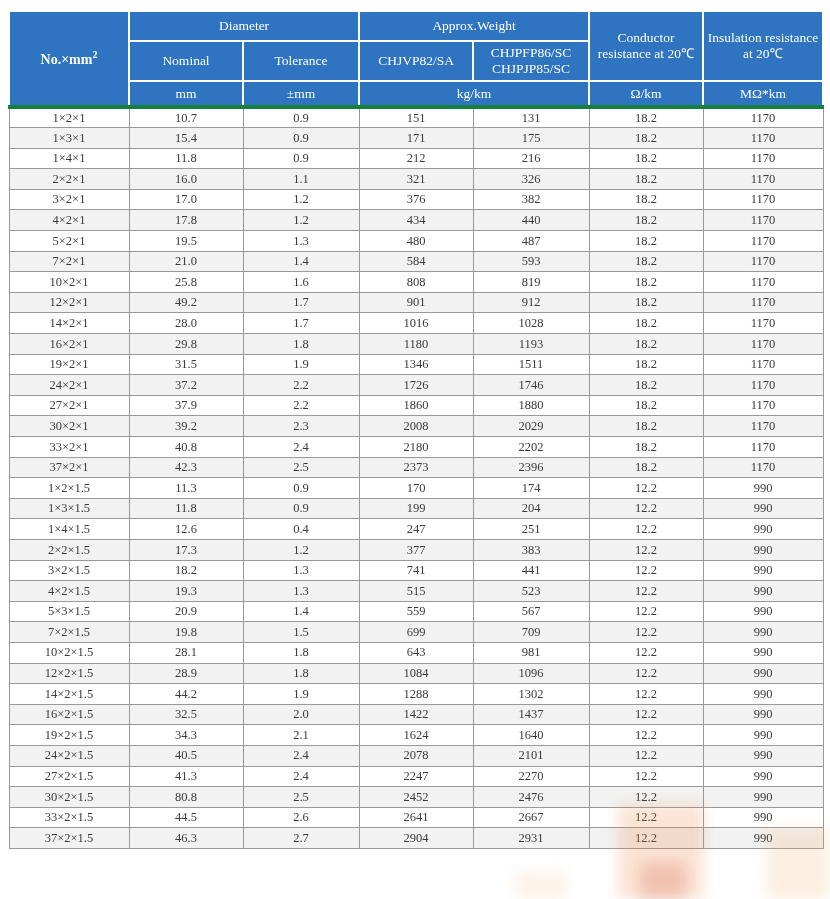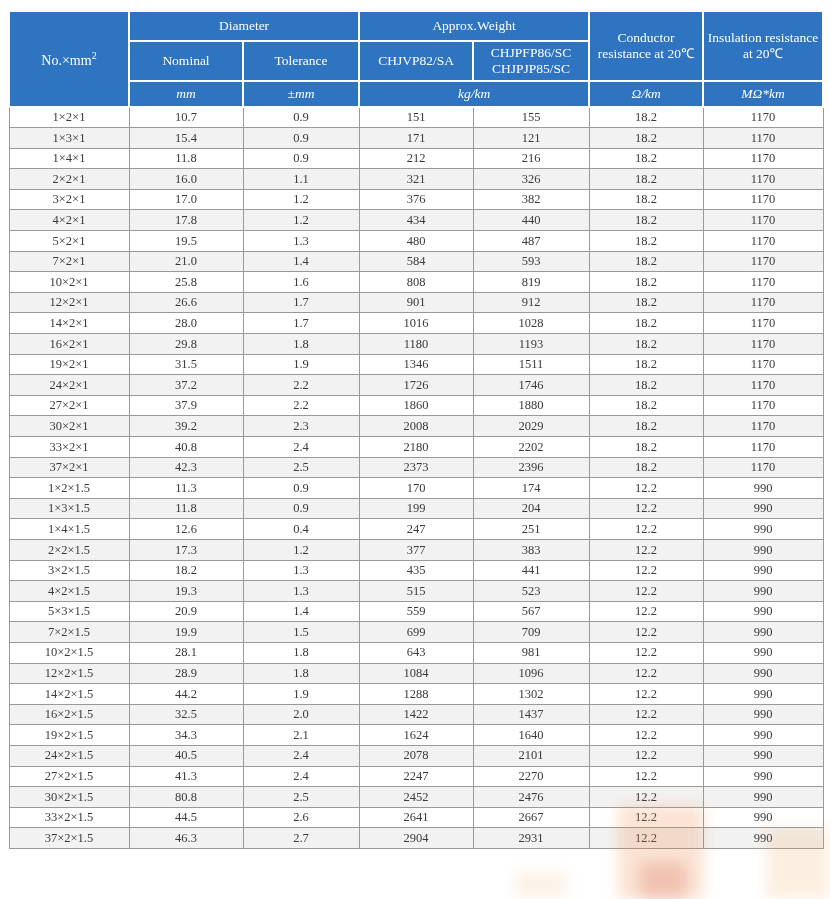--- a/index.html
+++ b/index.html
@@ -34,37 +34,37 @@
     font-weight: normal;
     text-align: center;
     vertical-align: middle;
     border: 2px solid #ffffff;
     font-size: 13.5px;
     line-height: 1.15;
     padding: 2px 2px;
   }
   thead tr.h-a th { height: 30px; }
   thead tr.h-b th { height: 40px; }
-  thead tr.h-c th { height: 26px; font-style: italic; }
-  th.no-col { font-size: 14px; }
+  thead tr.h-c th { height: 26px; }
+  th.no-col { font-size: 14px; font-weight: bold; }
   th.no-col sup { font-size: 10px; }
   
   tbody td {
     height: 20.6px;
     text-align: center;
     vertical-align: middle;
     border: 1px solid var(--border-gray);
     color: var(--text-dark);
     font-size: 12.5px;
     padding: 0 2px;
     line-height: 1;
   }
   tbody tr:nth-child(even) td { background: var(--row-alt); }
   tbody tr:nth-child(odd) td { background: #ffffff; }
-  tbody { border-top: 2px solid #15803d; }
+  tbody { border-top: 4px solid #15803d; }
   
   .blob {
     position: absolute;
     pointer-events: none;
     filter: blur(7px);
     z-index: 5;
   }
   .blob-1 { left: 618px; top: 805px; width: 86px; height: 94px; background: rgba(235,130,60,0.22); }
   .blob-2 { left: 640px; top: 862px; width: 46px; height: 37px; background: rgba(205,60,40,0.20); }
   .blob-3 { left: 766px; top: 828px; width: 64px; height: 71px; background: rgba(240,165,90,0.18); }
@@ -106,30 +106,30 @@
         <th>Ω/km</th>
         <th>MΩ*km</th>
       </tr>
     </thead>
     <tbody>
         <tr>
           <td>1×2×1</td>
           <td>10.7</td>
           <td>0.9</td>
           <td>151</td>
-          <td>155</td>
+          <td>131</td>
           <td>18.2</td>
           <td>1170</td>
         </tr>
         <tr>
           <td>1×3×1</td>
           <td>15.4</td>
           <td>0.9</td>
           <td>171</td>
-          <td>121</td>
+          <td>175</td>
           <td>18.2</td>
           <td>1170</td>
         </tr>
         <tr>
           <td>1×4×1</td>
           <td>11.8</td>
           <td>0.9</td>
           <td>212</td>
           <td>216</td>
           <td>18.2</td>
@@ -184,21 +184,21 @@
           <td>10×2×1</td>
           <td>25.8</td>
           <td>1.6</td>
           <td>808</td>
           <td>819</td>
           <td>18.2</td>
           <td>1170</td>
         </tr>
         <tr>
           <td>12×2×1</td>
-          <td>26.6</td>
+          <td>49.2</td>
           <td>1.7</td>
           <td>901</td>
           <td>912</td>
           <td>18.2</td>
           <td>1170</td>
         </tr>
         <tr>
           <td>14×2×1</td>
           <td>28.0</td>
           <td>1.7</td>
@@ -303,21 +303,21 @@
           <td>1.2</td>
           <td>377</td>
           <td>383</td>
           <td>12.2</td>
           <td>990</td>
         </tr>
         <tr>
           <td>3×2×1.5</td>
           <td>18.2</td>
           <td>1.3</td>
-          <td>435</td>
+          <td>741</td>
           <td>441</td>
           <td>12.2</td>
           <td>990</td>
         </tr>
         <tr>
           <td>4×2×1.5</td>
           <td>19.3</td>
           <td>1.3</td>
           <td>515</td>
           <td>523</td>
@@ -328,21 +328,21 @@
           <td>5×3×1.5</td>
           <td>20.9</td>
           <td>1.4</td>
           <td>559</td>
           <td>567</td>
           <td>12.2</td>
           <td>990</td>
         </tr>
         <tr>
           <td>7×2×1.5</td>
-          <td>19.9</td>
+          <td>19.8</td>
           <td>1.5</td>
           <td>699</td>
           <td>709</td>
           <td>12.2</td>
           <td>990</td>
         </tr>
         <tr>
           <td>10×2×1.5</td>
           <td>28.1</td>
           <td>1.8</td>

